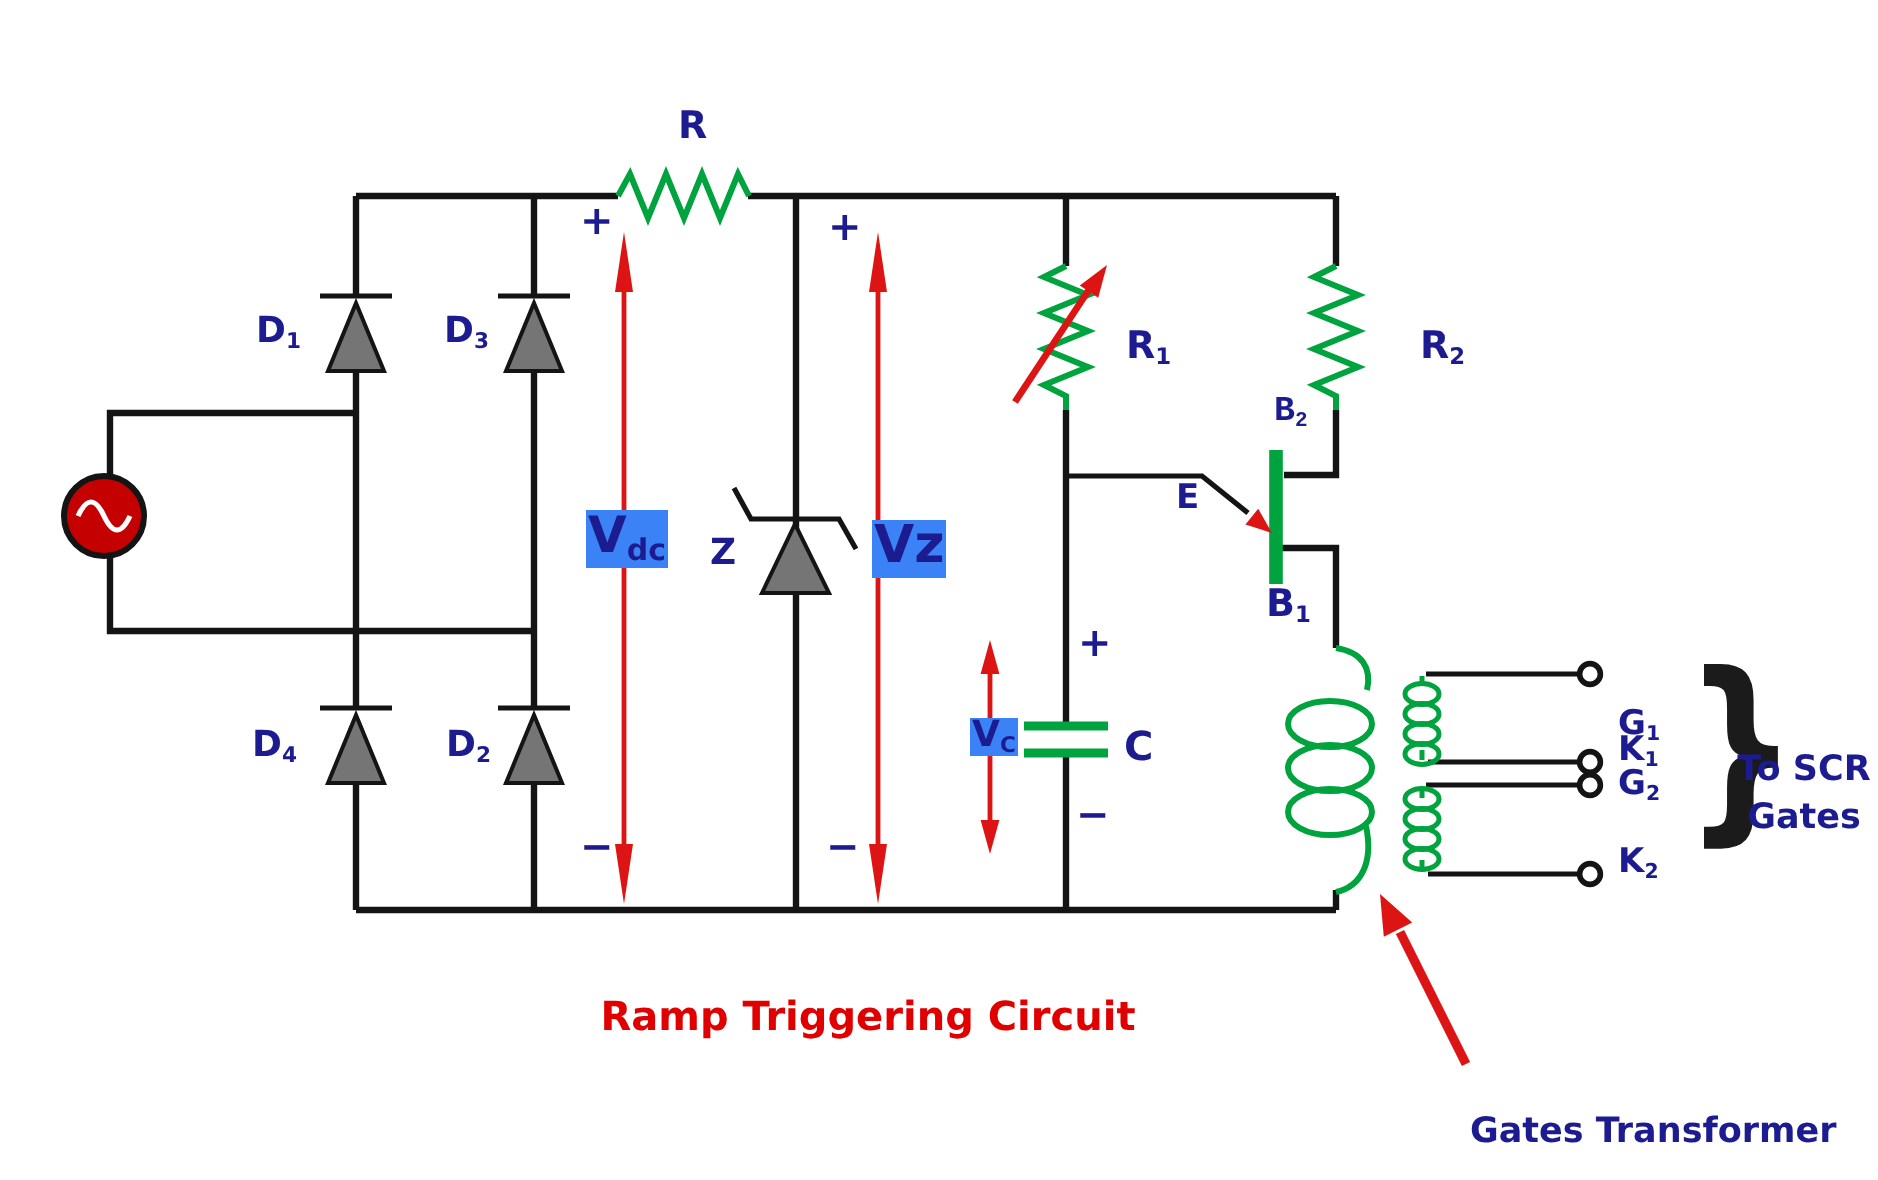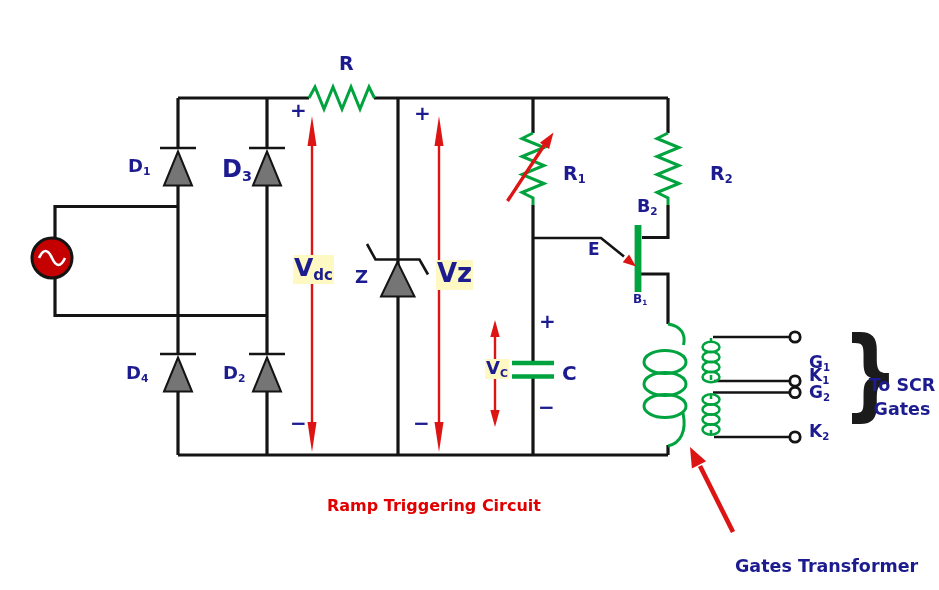--- a/index.html
+++ b/index.html
@@ -2,21 +2,21 @@
 <html><head>
 <meta charset="utf-8">
 <style>
   html,body{margin:0;padding:0;background:#ffffff;}
   .stage{position:relative;width:939px;height:590px;background:#ffffff;overflow:hidden;
          font-family:"DejaVu Sans", sans-serif;}
   .stage svg{position:absolute;left:0;top:0;}
   .lbl{position:absolute;font-weight:bold;color:#1c1c90;white-space:nowrap;line-height:1.05;}
   .lbl .s{font-size:0.60em;vertical-align:-0.28em;}
   .sign{position:absolute;font-weight:bold;color:#1c1c90;font-size:20px;line-height:1;}
-  .whitebg{background:#fef9c3;padding:0 1px;}
+  .whitebg{background:#3b82f6;padding:0 1px;}
   .ann{position:absolute;color:#1c1c90;font-weight:bold;white-space:nowrap;margin-top:16px;}
   .title{position:absolute;color:#e00000;font-weight:bold;text-align:center;}
   .brace{position:absolute;color:#1b1b1b;font-weight:bold;transform:scaleX(0.8);transform-origin:left center;}
   
   .w  {stroke:#141414;stroke-width:3.2;fill:none;}
   .w2 {stroke:#141414;stroke-width:2.6;fill:none;}
   .g3 {stroke:#00a33e;stroke-width:3;fill:none;stroke-linejoin:miter;}
   .g45{stroke:#00a33e;stroke-width:4.5;fill:none;}
   .g25{stroke:#00a33e;stroke-width:2.5;fill:none;}
   .r24{stroke:#dd1414;stroke-width:2.4;fill:none;}
@@ -148,40 +148,40 @@
 
     <g>
       <line class="r46" x1="733" y1="532" x2="700" y2="466"></line>
       <polygon class="rf" points="690,447 706.1,461.2 691.9,468.4"></polygon>
     </g>
   </svg>
 
   <div class="lbl" style="left:339px;top:54px;font-size:19px;"><span>R</span><span class="s"></span></div>
 
   <div class="lbl" style="left:128px;top:157px;font-size:18px;text-align:center;"><span>D</span><span class="s">1</span></div>
-  <div class="lbl" style="left:222px;top:157px;font-size:24px;"><span>D</span><span class="s">3</span></div>
+  <div class="lbl" style="left:222px;top:157px;font-size:18px;"><span>D</span><span class="s">3</span></div>
   <div class="lbl" style="left:126px;top:364px;font-size:18px;"><span>D</span><span class="s">4</span></div>
   <div class="lbl" style="left:223px;top:364px;font-size:18px;"><span>D</span><span class="s">2</span></div>
 
 
   <div class="lbl whitebg" style="left:293px;top:255px;font-size:25px;"><span>V</span><span class="s">dc</span></div>
   <div class="sign" style="left:290px;top:100px;">+</div>
   <div class="sign" style="left:290px;top:413px;">−</div>
 
   <div class="lbl" style="left:355px;top:268px;font-size:18px;"><span>Z</span><span class="s"></span></div>
 
   <div class="lbl whitebg" style="left:436px;top:260px;font-size:26px;"><span>Vz</span><span class="s"></span></div>
   <div class="sign" style="left:414px;top:103px;">+</div>
   <div class="sign" style="left:413px;top:413px;">−</div>
 
   <div class="lbl" style="left:563px;top:164px;font-size:19px;"><span>R</span><span class="s">1</span></div>
   <div class="lbl" style="left:710px;top:164px;font-size:19px;"><span>R</span><span class="s">2</span></div>
 
-  <div class="lbl" style="left:637px;top:197px;font-size:17.5px;"><span>B</span><span class="s">2</span></div>
-  <div class="lbl" style="left:633px;top:293px;font-size:12px;"><span>B</span><span class="s">1</span></div>
+  <div class="lbl" style="left:637px;top:197px;font-size:17.5px;font-family:Liberation Mono, monospace;"><span>B</span><span class="s">2</span></div>
+  <div class="lbl" style="left:633px;top:293px;font-size:19px;"><span>B</span><span class="s">1</span></div>
   <div class="lbl" style="left:588px;top:241px;font-size:17px;"><span>E</span><span class="s"></span></div>
 
   <div class="lbl whitebg" style="left:485px;top:359px;font-size:18px;"><span>V</span><span class="s">C</span></div>
   <div class="sign" style="left:539px;top:311px;">+</div>
   <div class="sign" style="left:538px;top:397px;">−</div>
   <div class="lbl" style="left:562px;top:363px;font-size:20px;"><span>C</span><span class="s"></span></div>
 
   <div class="lbl" style="left:809px;top:324px;font-size:17px;margin-top:30px;"><span>G</span><span class="s">1</span></div>
   <div class="lbl" style="left:809px;top:367px;font-size:17px;"><span>K</span><span class="s">1</span></div>
   <div class="lbl" style="left:809px;top:384px;font-size:17px;text-align:right;"><span>G</span><span class="s">2</span></div>
@@ -189,14 +189,14 @@
 
   <div class="brace" style="left:842px;top:318px;font-size:100px;line-height:112px;">}</div>
 
   <div class="ann" style="left:866px;top:357px;width:72px;font-size:17.5px;line-height:24px;text-align:center;">
     <div>To SCR</div>
     <div>Gates</div>
   </div>
 
   <div class="ann" style="left:735px;top:540px;font-size:17.5px;">Gates Transformer</div>
 
-  <div class="title" style="left:278px;top:496px;width:312px;font-size:16px;">Ramp Triggering Circuit</div>
+  <div class="title" style="left:278px;top:496px;width:312px;font-size:20px;">Ramp Triggering Circuit</div>
 </div>
 
 </body></html>

